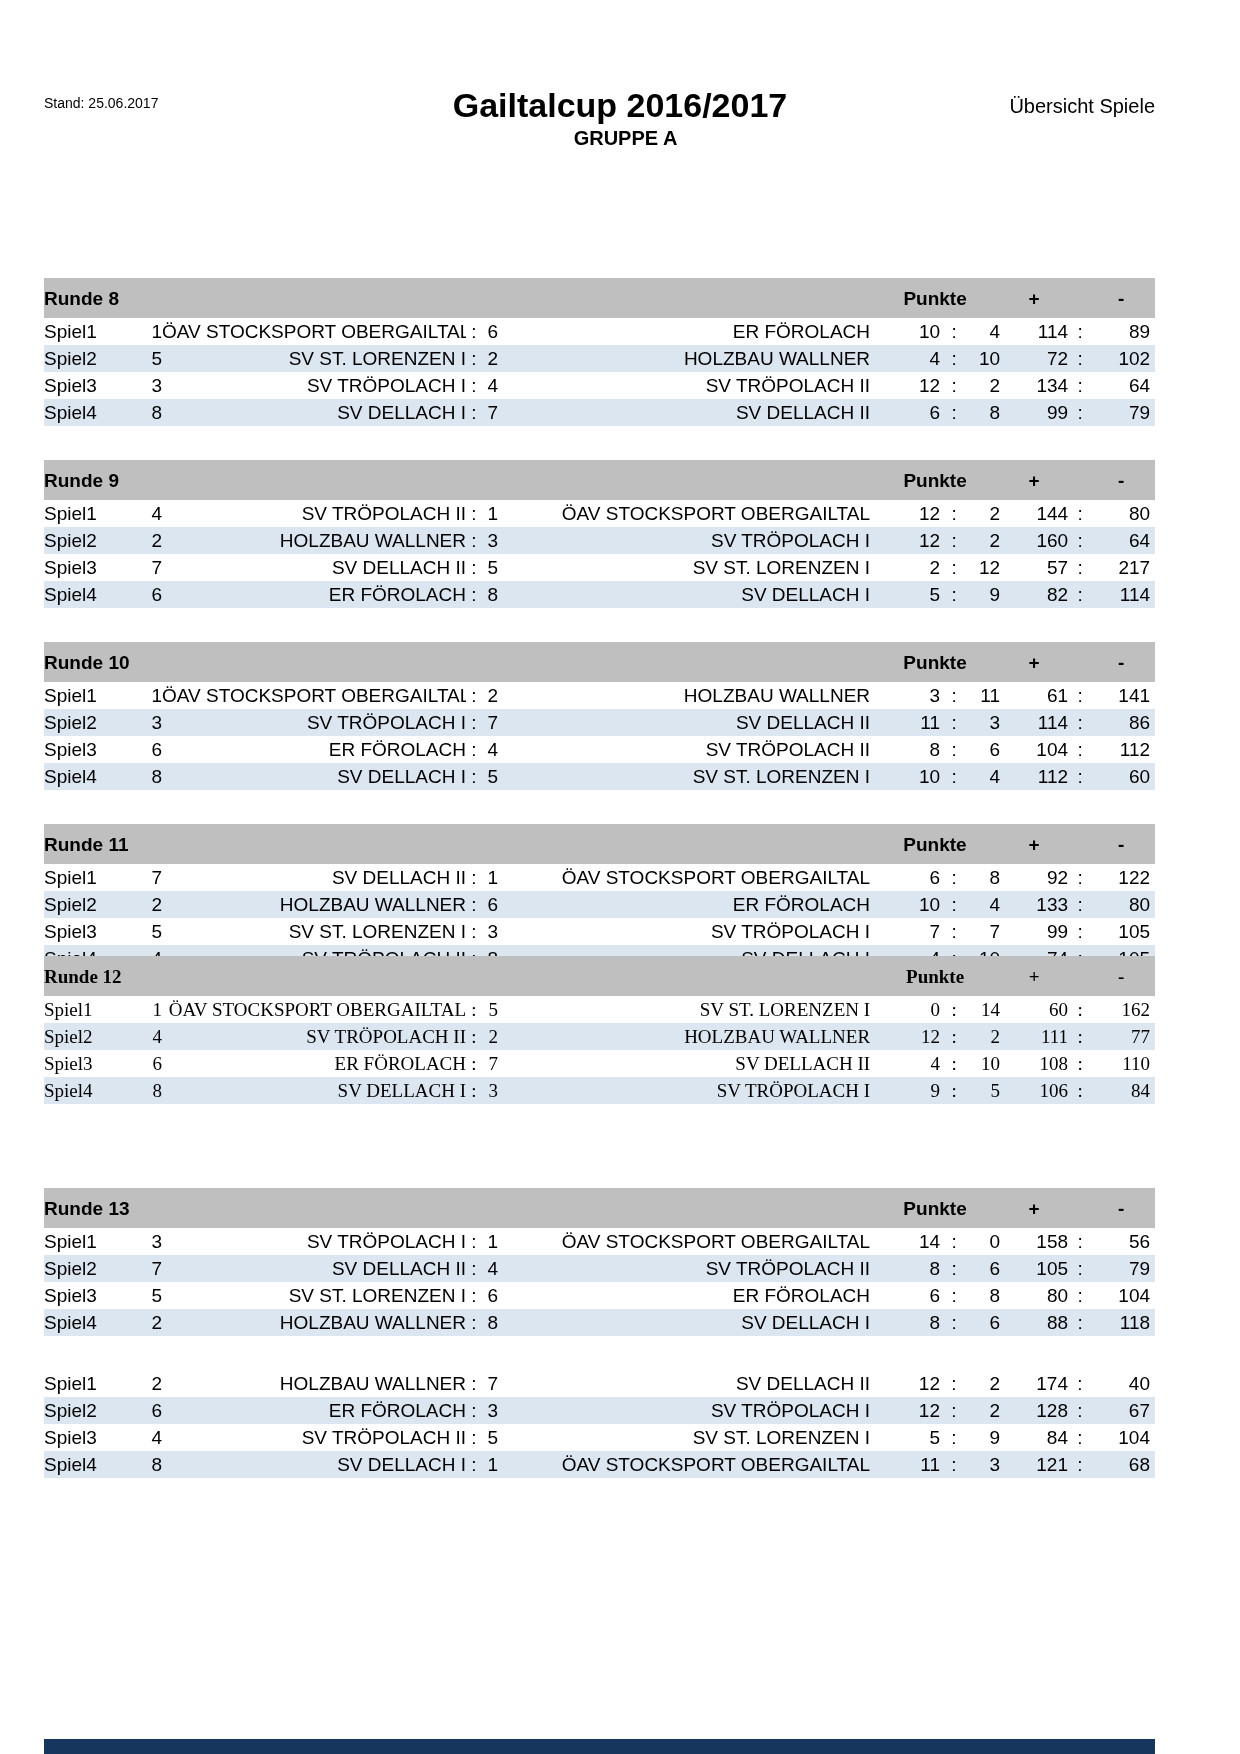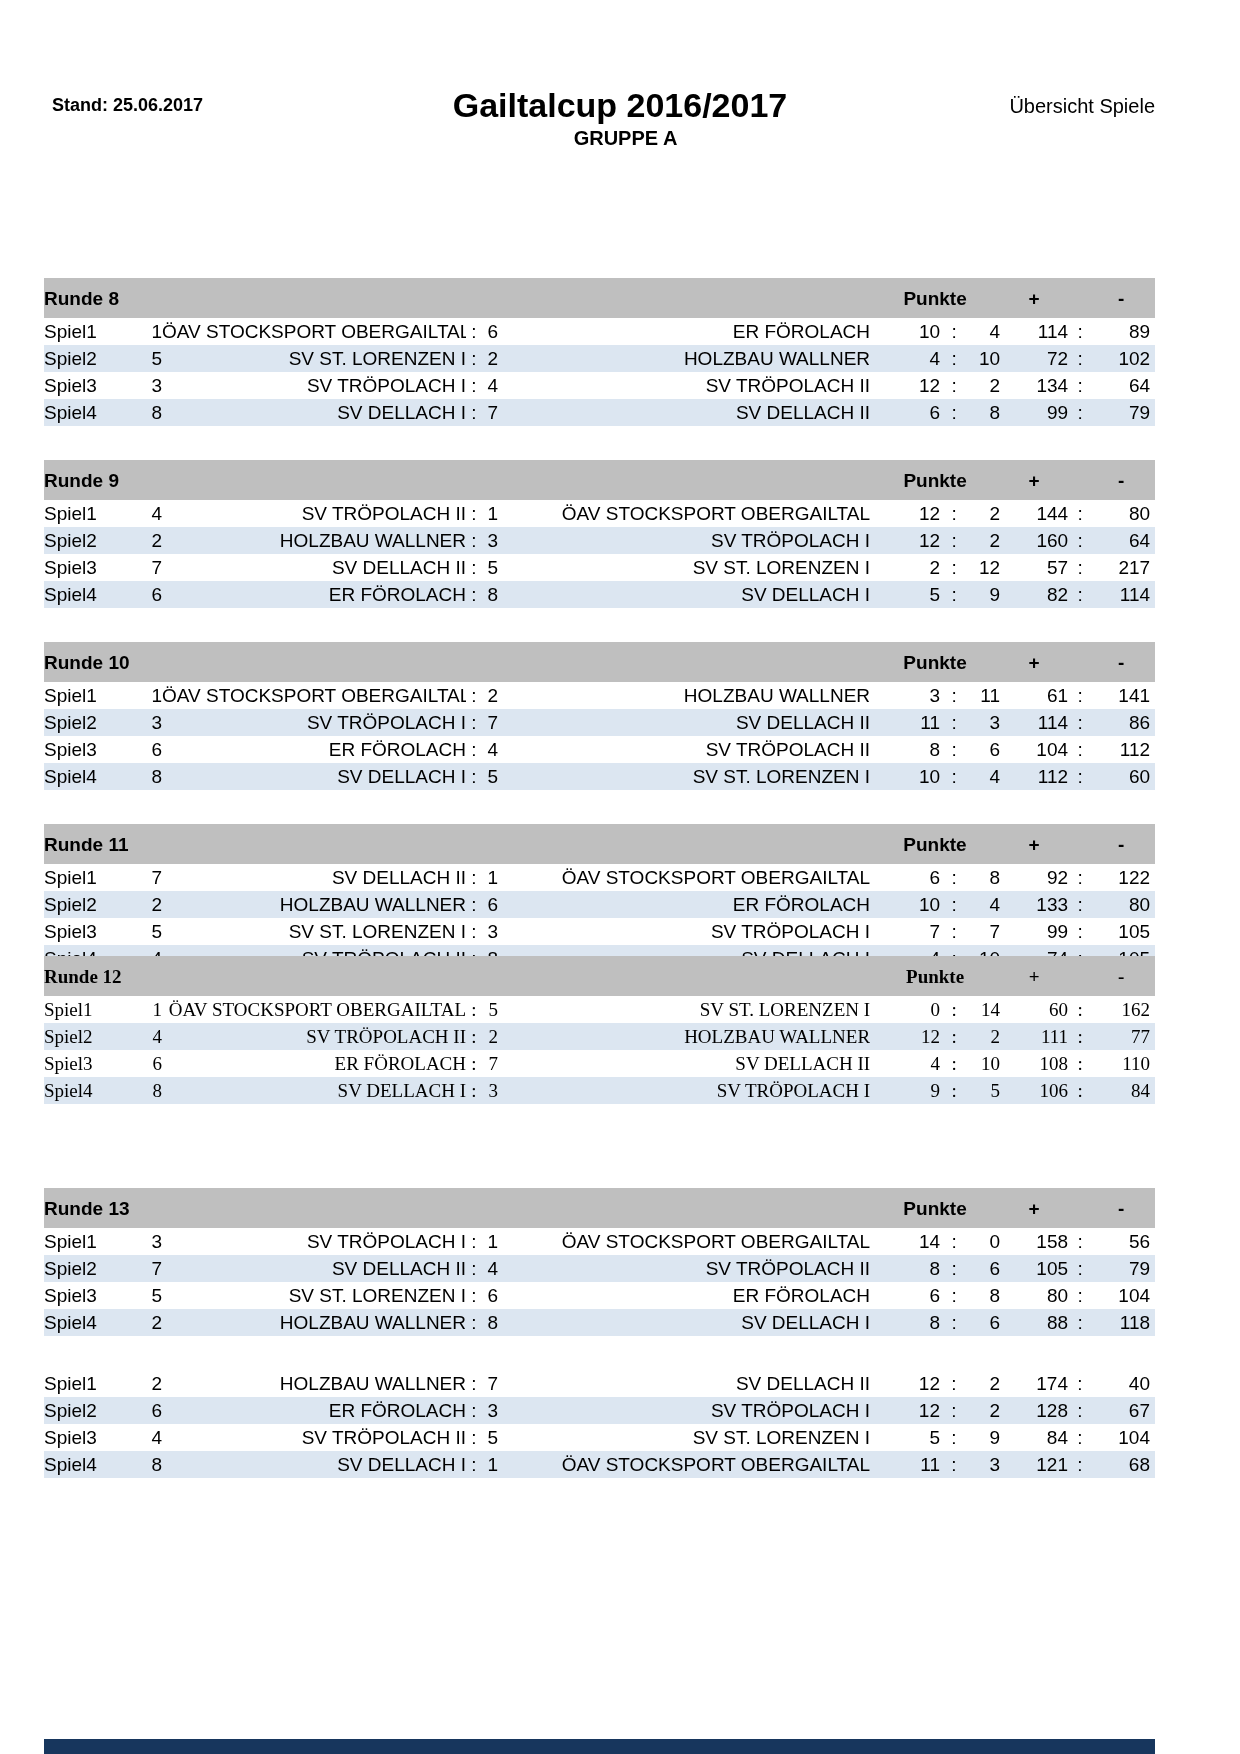--- a/index.html
+++ b/index.html
@@ -7,23 +7,22 @@
     position: relative;
     width: 1240px;
     height: 1754px;
     margin: 0 auto;
     background: #ffffff;
     font-family: "Liberation Sans", sans-serif;
     color: #000;
     overflow: hidden;
   }
   .stand {
-    position: absolute; left: 52px; top: 95px;
-    font-size: 18px;
-    font-weight: bold;
+    position: absolute; left: 44px; top: 95px;
+    font-size: 14px;
   }
   .doc-title {
     position: absolute; left: 0; right: 0; top: 86px;
     text-align: center; font-size: 34px; font-weight: bold;
   }
   .doc-subtitle {
     position: absolute; left: 0; right: 0; top: 127px;
     text-align: center; font-size: 20px; font-weight: bold; margin-left: 11px;
   }
   .overview {

